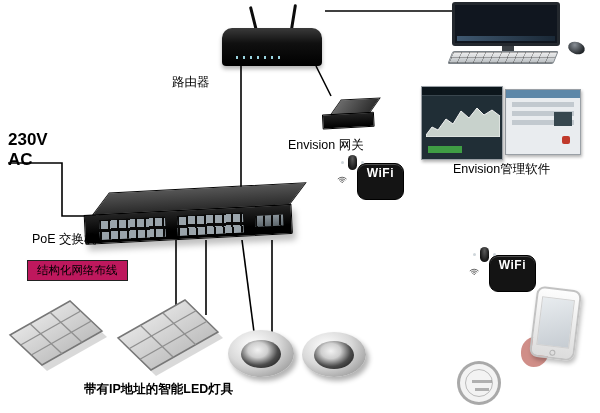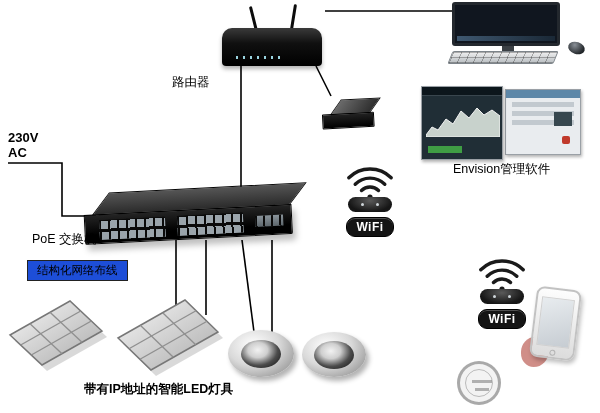--- a/index.html
+++ b/index.html
@@ -54,21 +54,21 @@
   .sw-chart { position:absolute; left:4px; top:14px; }
   .sw-left .bar { position:absolute; left:6px; bottom:6px; width:34px; height:7px; background:#3f9d44; }
   .sw-right { left:505px; top:89px; width:76px; height:66px; background:#e9ecef;
     border:1px solid #9aa0a6; box-shadow:1px 2px 3px rgba(0,0,0,.3); z-index:2; }
   .sw-right .hdr { height:8px; background:#5d87a8; }
   .sw-right .row { height:5px; margin:4px 6px 0; background:#c2c9cf; }
   .sw-right .accent { position:absolute; right:8px; top:22px; width:18px; height:14px; background:#37474f; }
   .sw-right .dot { position:absolute; right:10px; bottom:10px; width:8px; height:8px; background:#c0392b; border-radius:2px; }
 
   
-  .power { left:8px; top:130px; font-weight:bold; font-size:13px; line-height:1.18; z-index:3; position:absolute; }
+  .power { left:8px; top:130px; font-weight:bold; font-size:17px; line-height:1.18; z-index:3; position:absolute; }
 
   
   .switch { left:82px; top:186px; width:230px; height:64px; transform:rotate(-3deg); }
   .sw-top-face { position:absolute; left:10px; top:2px; width:198px; height:22px;
     background:linear-gradient(180deg,#555 0%,#2b2b2b 100%); border:1px solid #050505;
     transform:skewX(-40deg); transform-origin:bottom left; }
   .sw-front-face { position:absolute; left:2px; top:23px; width:208px; height:30px;
     background:linear-gradient(#242424,#000 70%); border:1px solid #000; border-radius:0 0 2px 2px;
     box-shadow:3px 6px 6px rgba(0,0,0,.25); }
   .ports { position:absolute; top:5px; height:20px;
@@ -76,35 +76,35 @@
       repeating-linear-gradient(90deg,#0a0a0a 0 2px,transparent 2px 9px),
       repeating-linear-gradient(0deg,#9aa4ab 0 8px,#0a0a0a 8px 11px); }
   .p1 { left:14px; width:66px; }
   .p2 { left:92px; width:66px; }
   .p3 { left:170px; width:28px; top:9px; height:11px;
     background:
       repeating-linear-gradient(90deg,#0a0a0a 0 2px,transparent 2px 8px),
       linear-gradient(#8a949b,#5d666c); }
 
   
-  .wifi { position:absolute; z-index:2; display:flex; flex-direction:column; align-items:center; width:68px; }
+  .wifi { position:absolute; z-index:2; display:flex; width:68px; }
   .wifi-center { left:336px; top:158px; }
   .wifi-bottom { left:468px; top:250px; }
   .wifi-body { width:44px; height:15px; margin-top:-3px; border-radius:8px; position:relative;
     background:radial-gradient(ellipse at 50% 25%,#5a5a5a,#161616 70%); }
   .wifi-body::before, .wifi-body::after { content:""; position:absolute; top:6px; width:3px; height:3px;
     border-radius:50%; background:#cfd6da; }
   .wifi-body::before { left:13px; } .wifi-body::after { right:13px; }
   .wifi-badge { margin-top:5px; padding:2px 9px; background:#141414; color:#fff; font-size:12px;
     font-weight:bold; border-radius:9px; letter-spacing:.5px; border:1.5px solid #000;
     box-shadow:inset 0 1px 0 rgba(255,255,255,.25); }
 
   
   .cabling-box { left:27px; top:260px; border:1.5px solid #222; padding:2px 9px; font-size:11.5px;
-    background:#1d4ed8; z-index:3; position:absolute; }
+    background:#be185d; z-index:3; position:absolute; }
 
   
   .downlight { position:absolute; z-index:2; border-radius:50%;
     background:radial-gradient(ellipse at 38% 32%,#ffffff,#d9d9d9 45%,#a8a8a8 75%,#8d8d8d);
     box-shadow:3px 4px 5px rgba(0,0,0,.3); }
   .dl1 { left:228px; top:330px; width:66px; height:47px; }
   .dl2 { left:302px; top:332px; width:64px; height:45px; }
   .dl-inner { position:absolute; left:50%; top:50%; transform:translate(-50%,-50%);
     width:40px; height:28px; border-radius:50%;
     background:radial-gradient(ellipse at 42% 36%,#f2f2f2 0%,#cfcfcf 30%,#4c4c4c 60%,#222 85%,#555); }
@@ -192,20 +192,21 @@
     </div>
     <div class="stand"></div>
     <div class="kb"></div>
     <div class="mouse"></div>
   </div>
 
   <div class="dev gateway">
     <div class="gw-top"></div>
     <div class="gw-front"></div>
   </div>
+  <div class="lbl lbl-gateway">Envision 网关</div>
 
   <div class="dev sw-left">
     <div class="hdr"></div>
     <svg class="sw-chart" width="74" height="36" viewBox="0 0 74 36">
       <polygon points="0,34 6,26 12,29 20,18 27,23 35,10 43,17 51,7 58,14 66,9 74,15 74,36 0,36" fill="#c8d2cc" stroke="#f2f2f2" stroke-width="1"></polygon>
     </svg>
     <div class="bar"></div>
   </div>
   <div class="dev sw-right">
     <div class="hdr"></div>

